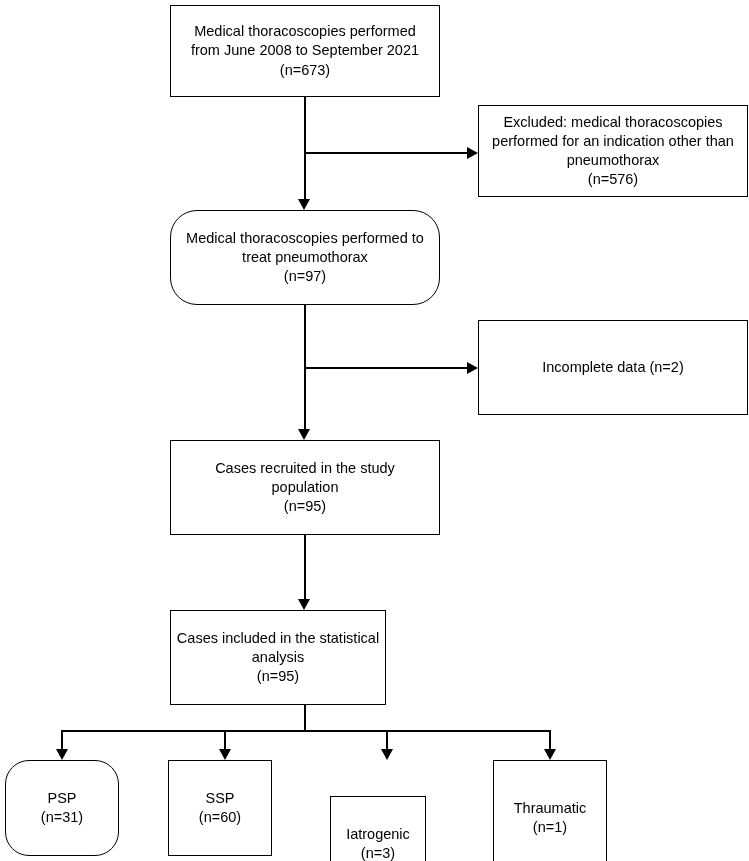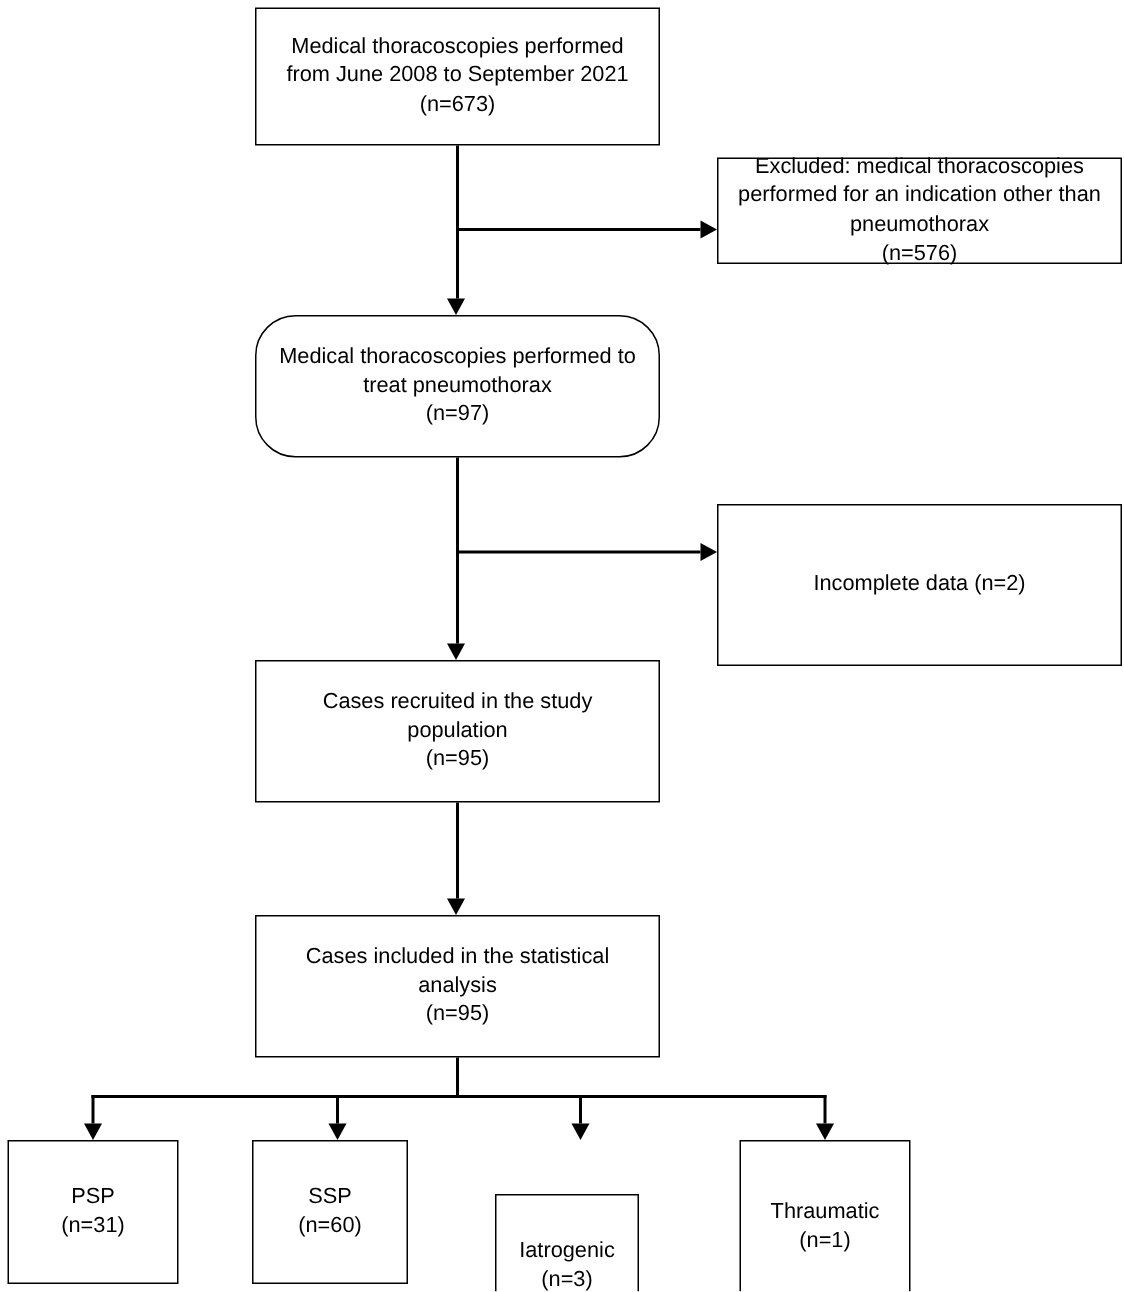--- a/index.html
+++ b/index.html
@@ -54,28 +54,28 @@
       height: 0;
       border-top: 6px solid transparent;
       border-bottom: 6px solid transparent;
       border-left: 11px solid #000000;
     }
 
     
     #box-total      { left: 170px; top: 5px;   width: 270px; height: 92px; }
     #box-treat      { left: 170px; top: 210px; width: 270px; height: 95px; border-radius: 27px; }
     #box-recruited  { left: 170px; top: 440px; width: 270px; height: 95px; text-align: center; }
-    #box-analysis   { left: 170px; top: 610px; width: 270px; height: 95px; }
+    #box-analysis   { left: 170px; top: 610px; width: 216px; height: 95px; }
 
     
-    #box-excluded   { left: 478px; top: 105px; width: 270px; height: 71px; }
-    #box-incomplete { left: 478px; top: 336px; width: 270px; height: 108px; }
+    #box-excluded   { left: 478px; top: 105px; width: 270px; height: 92px; }
+    #box-incomplete { left: 478px; top: 320px; width: 270px; height: 95px; }
 
     
-    #box-psp        { left: 5px;   top: 760px; width: 114px; height: 96px; }
+    #box-psp        { left: 5px;   top: 760px; width: 114px; height: 96px; border-radius: 24px; }
     #box-ssp        { left: 168px; top: 760px; width: 104px; height: 96px; }
     #box-iatrogenic { left: 330px; top: 796px; width: 96px; height: 96px; }
     #box-traumatic  { left: 493px; top: 760px; width: 114px; height: 116px; }
 
     
     #v1        { left: 304px; top: 97px;  height: 102px; }
     #v1-head   { left: 298px; top: 199px; }
     #h1        { left: 305px; top: 152px; width: 162px; }
     #h1-head   { left: 467px; top: 147px; }
 

